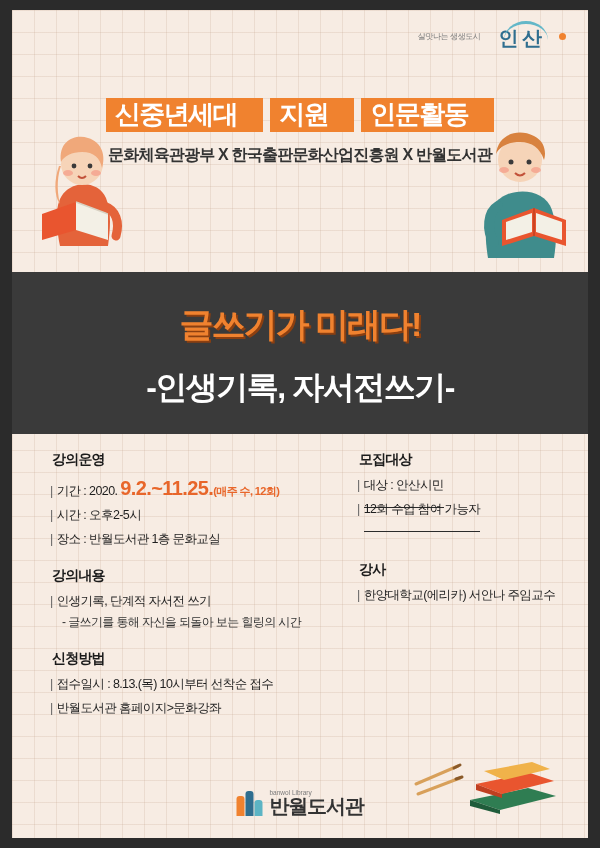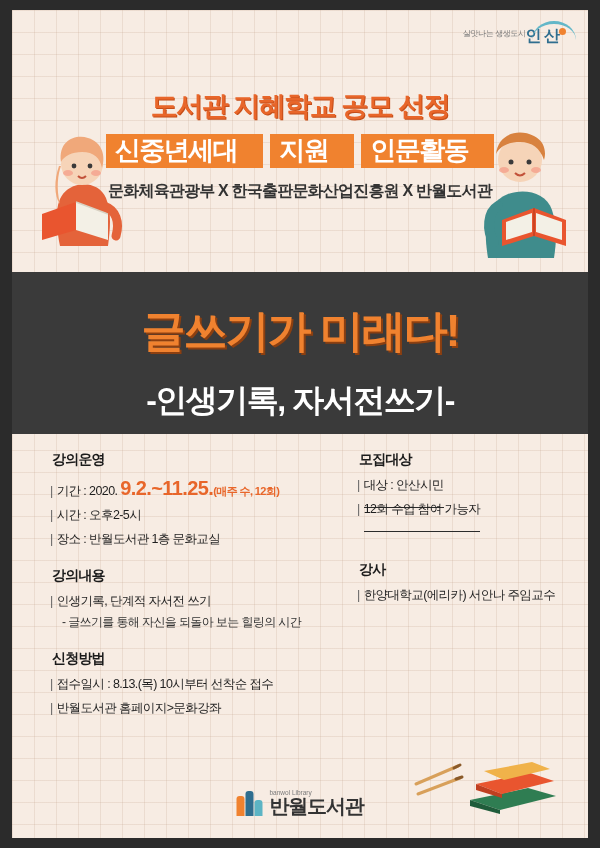--- a/index.html
+++ b/index.html
@@ -30,31 +30,31 @@
     background-size: 22px 22px;
     overflow: hidden;
   }
 
   
   .top-logo {
     position: absolute;
     right: 22px;
     top: 18px;
     display: flex;
-    align-items: flex-start;
-    gap: 0;
+    align-items: center;
+    gap: 18px;
   }
   .top-logo .slogan {
     font-size: 8px;
     color: #7b7b7b;
     letter-spacing: -0.4px;
     padding-bottom: 4px;
   }
   .top-logo .brand {
-    font-size: 16px;
+    font-size: 20px;
     font-weight: bold;
     color: #2f6e8f;
     letter-spacing: -1px;
     line-height: 1;
     position: relative;
   }
   .top-logo .brand .swoosh {
     position: absolute;
     left: 6px;
     top: -7px;
@@ -121,21 +121,21 @@
     position: absolute;
     left: 0;
     top: 262px;
     width: 100%;
     height: 162px;
     background: #3a3a3a;
     text-align: center;
   }
   .band-title {
     margin-top: 30px;
-    font-size: 44px;
+    font-size: 34px;
     font-weight: bold;
     color: #f0822f;
     letter-spacing: -2px;
     text-shadow: 2px 2px 0 #8c3f10;
   }
   .band-sub {
     margin-top: 18px;
     font-size: 32px;
     font-weight: bold;
     color: #ffffff;
@@ -284,21 +284,20 @@
       <ellipse cx="78" cy="60" rx="5" ry="3" fill="#f59a86" opacity="0.7"></ellipse>
       <path d="M57 63 q5 5 10 0" stroke="#c2523a" stroke-width="2" fill="none"></path>
       <path d="M44 110 L76 98 L108 110 L108 136 L76 126 L44 136 Z" fill="#e9552f"></path>
       <path d="M76 98 L76 126" stroke="#c03f20" stroke-width="1.5"></path>
       <path d="M48 112 L74 103 L74 122 L48 130 Z" fill="#f3f0e6"></path>
       <path d="M78 103 L104 112 L104 130 L78 122 Z" fill="#f3f0e6"></path>
       <path d="M40 96 C30 102 28 120 36 132" stroke="#3f8c8c" stroke-width="10" fill="none" stroke-linecap="round"></path>
     </svg>
 
     <div class="headline">
-      <div class="h-line1">도서관 지혜학교 공모 선정</div>
       <div class="h-tags">
         <div class="tag">신중년세대</div>
         <div class="tag">지원</div>
         <div class="tag">인문활동</div>
       </div>
       <div class="h-org">문화체육관광부 X 한국출판문화산업진흥원 X 반월도서관</div>
     </div>
 
     <div class="band">
       <div class="band-title">글쓰기가 미래다!</div>

